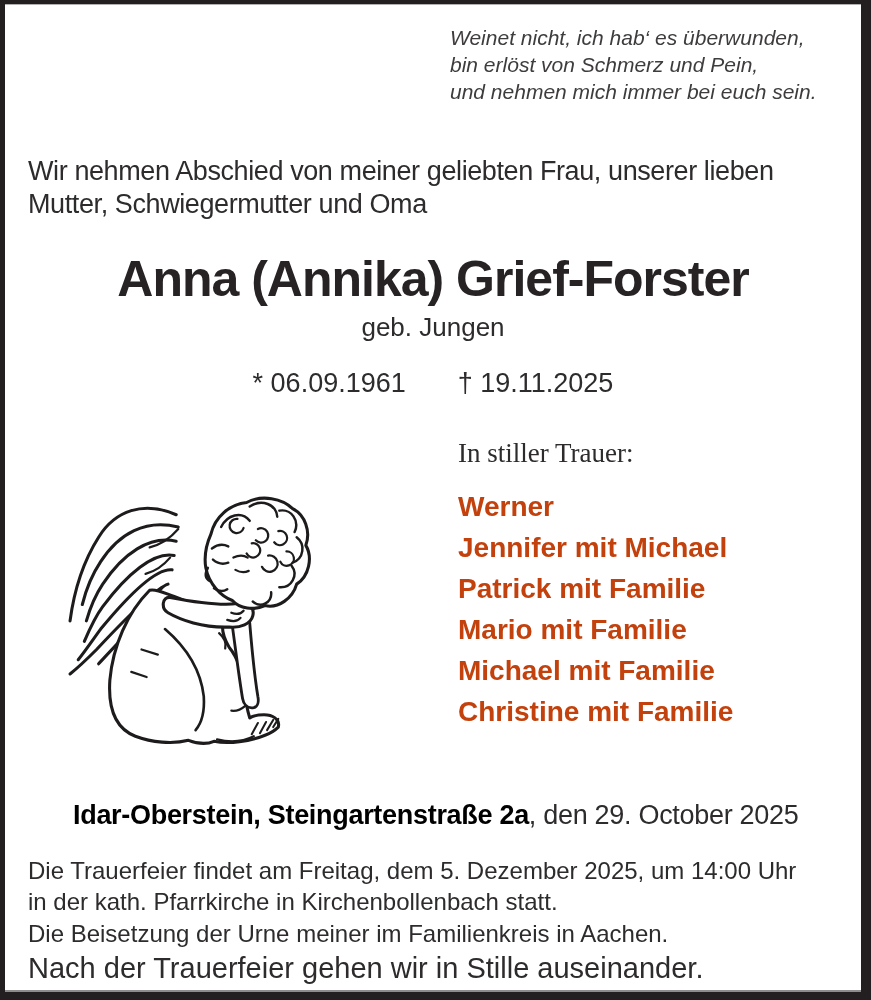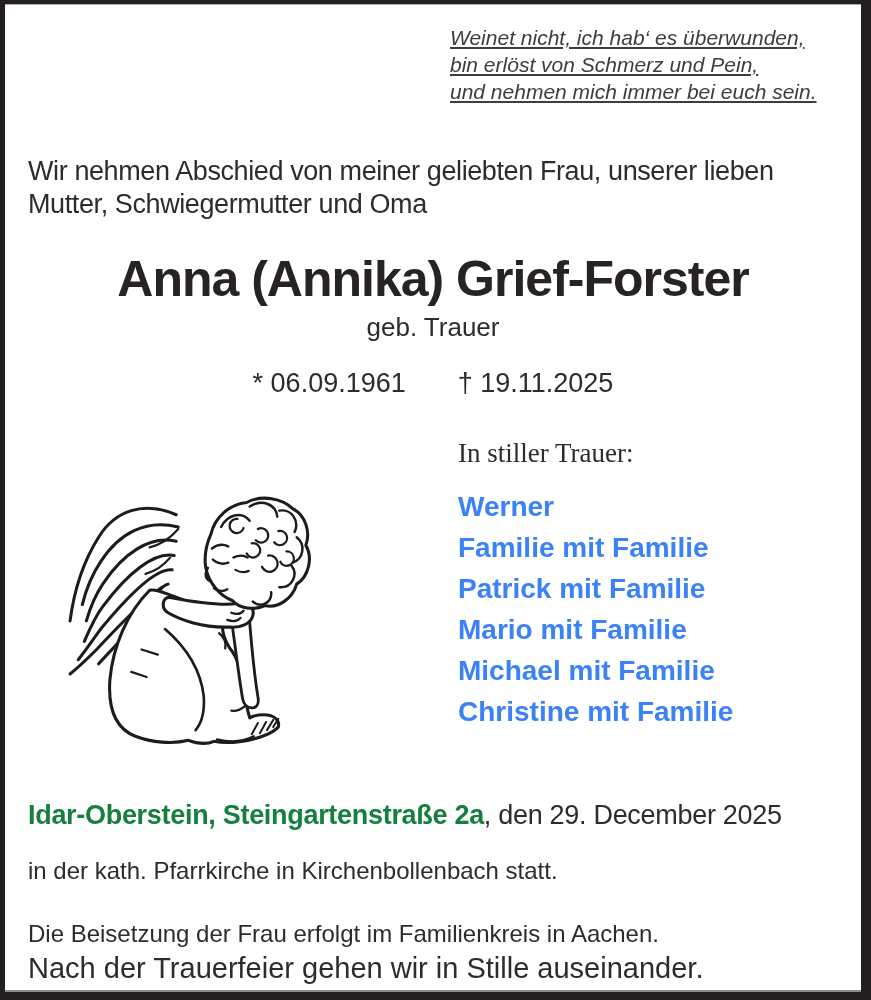--- a/index.html
+++ b/index.html
@@ -11,31 +11,31 @@
     border-style:solid;
     border-color:#231f20;
     border-width:4px 10px 8px 5px;
     font-family:"Liberation Sans","DejaVu Sans",sans-serif;
     color:#2e2b2c;
     overflow:hidden;
   }
   .page::before{content:"";position:absolute;top:0;left:0;right:0;height:1px;background:#b3b0b0;}
   .page::after{content:"";position:absolute;bottom:0;left:0;right:0;height:2px;background:#8f8c8c;}
   .abs{position:absolute;}
-  .poem{left:445px;top:20px;font-style:italic;font-size:21px;line-height:27px;color:#3f3c3d;text-decoration:underline;}
+  .poem{left:445px;top:20px;font-style:italic;font-size:21px;line-height:27px;color:#3f3c3d;}
   .intro{left:23px;top:151px;font-size:27px;line-height:33px;letter-spacing:-0.4px;white-space:nowrap;}
   .name{left:0;top:246px;width:100%;text-align:center;font-size:50px;font-weight:bold;letter-spacing:-1px;color:#272324;white-space:nowrap;}
   .maiden{left:0;top:308px;width:100%;text-align:center;font-size:26px;}
   .dates{left:0;top:364px;width:100%;display:flex;justify-content:center;gap:52px;font-size:27px;}
   .mourn-label{left:453px;top:434px;font-size:27px;font-family:Liberation Serif, serif;}
-  .mourners{left:453px;top:482px;font-size:28px;font-weight:bold;line-height:41px;color:#3b82f6;}
+  .mourners{left:453px;top:482px;font-size:28px;font-weight:bold;line-height:41px;color:#c2410c;}
   .angel{left:63px;top:494px;width:245px;height:256px;}
   .angel svg{overflow:visible;display:block;}
   .place{left:23px;top:796px;font-size:27px;letter-spacing:-0.3px;white-space:nowrap;}
-  .place b{font-weight:bold;color:#15803d;}
+  .place b{font-weight:bold;color:#000000;margin-left:45px;}
   .service{left:23px;top:851px;font-size:24px;line-height:31px;white-space:nowrap;}
   .burial{left:23px;top:916px;font-size:24px;white-space:nowrap;}
   .closing{left:23px;top:948px;font-size:29px;white-space:nowrap;}
 </style>
 </head>
 <body>
 
 <div class="page">
 
   <div class="abs poem">
@@ -43,32 +43,32 @@
     <div>bin erlöst von Schmerz und Pein,</div>
     <div>und nehmen mich immer bei euch sein.</div>
   </div>
 
   <div class="abs intro">
     <div>Wir nehmen Abschied von meiner geliebten Frau, unserer lieben</div>
     <div>Mutter, Schwiegermutter und Oma</div>
   </div>
 
   <div class="abs name">Anna (Annika) Grief-Forster</div>
-  <div class="abs maiden">geb. Trauer</div>
+  <div class="abs maiden">geb. Jungen</div>
 
   <div class="abs dates">
     <span>* 06.09.1961</span>
     <span>† 19.11.2025</span>
   </div>
 
   <div class="abs mourn-label">In stiller Trauer:</div>
 
   <div class="abs mourners">
     <div>Werner</div>
-    <div>Familie mit Familie</div>
+    <div>Jennifer mit Michael</div>
     <div>Patrick mit Familie</div>
     <div>Mario mit Familie</div>
     <div>Michael mit Familie</div>
     <div>Christine mit Familie</div>
   </div>
 
   <div class="abs angel">
     <svg viewBox="0 0 240 250" width="245" height="256" xmlns="http://www.w3.org/2000/svg">
 
       <g fill="none" stroke="#1e1b1c" stroke-width="3" stroke-linecap="round" stroke-linejoin="round">
@@ -123,23 +123,24 @@
         <path fill="none" stroke-width="2.4" d="M142,60 q7,6 15,3"></path>
         <path fill="none" stroke-width="2.2" d="M162,58 q8,-4 14,0"></path>
         <path fill="none" stroke-width="2.2" d="M164,70 q7,4 13,1"></path>
         <path fill="none" stroke-width="2.4" d="M137,68 q-5,9 2,13"></path>
         <path fill="none" stroke-width="2.4" d="M143,88 q7,5 13,1"></path>
       </g>
     </svg>
   </div>
 
   <div class="abs place">
-    <b>Idar-Oberstein, Steingartenstraße 2a</b><span>, den 29. December 2025</span>
+    <b>Idar-Oberstein, Steingartenstraße 2a</b><span>, den 29. October 2025</span>
   </div>
 
   <div class="abs service">
+    <div>Die Trauerfeier findet am Freitag, dem 5. Dezember 2025, um 14:00 Uhr</div>
     <div>in der kath. Pfarrkirche in Kirchenbollenbach statt.</div>
   </div>
 
-  <div class="abs burial">Die Beisetzung der Frau erfolgt im Familienkreis in Aachen.</div>
+  <div class="abs burial">Die Beisetzung der Urne meiner im Familienkreis in Aachen.</div>
   <div class="abs closing">Nach der Trauerfeier gehen wir in Stille auseinander.</div>
 
 </div>
 
 </body></html>

